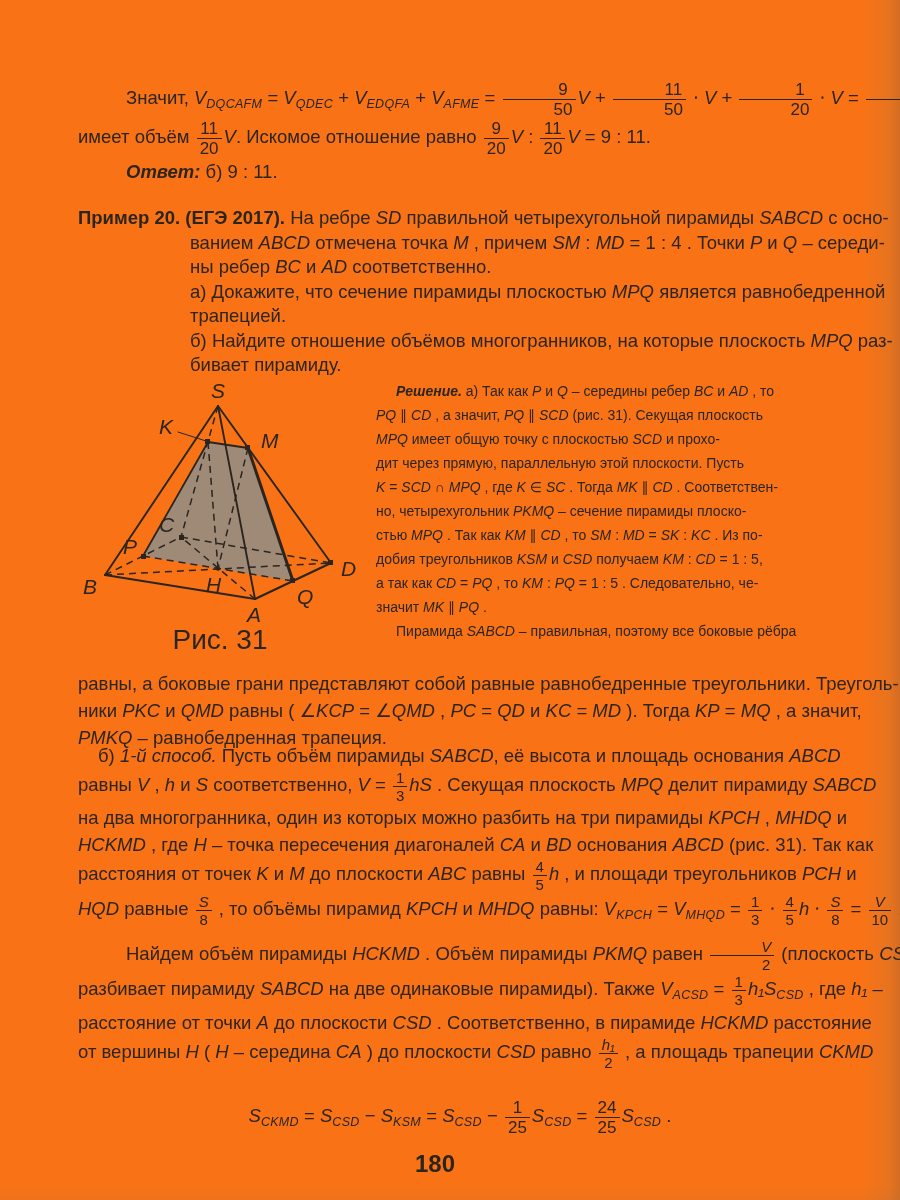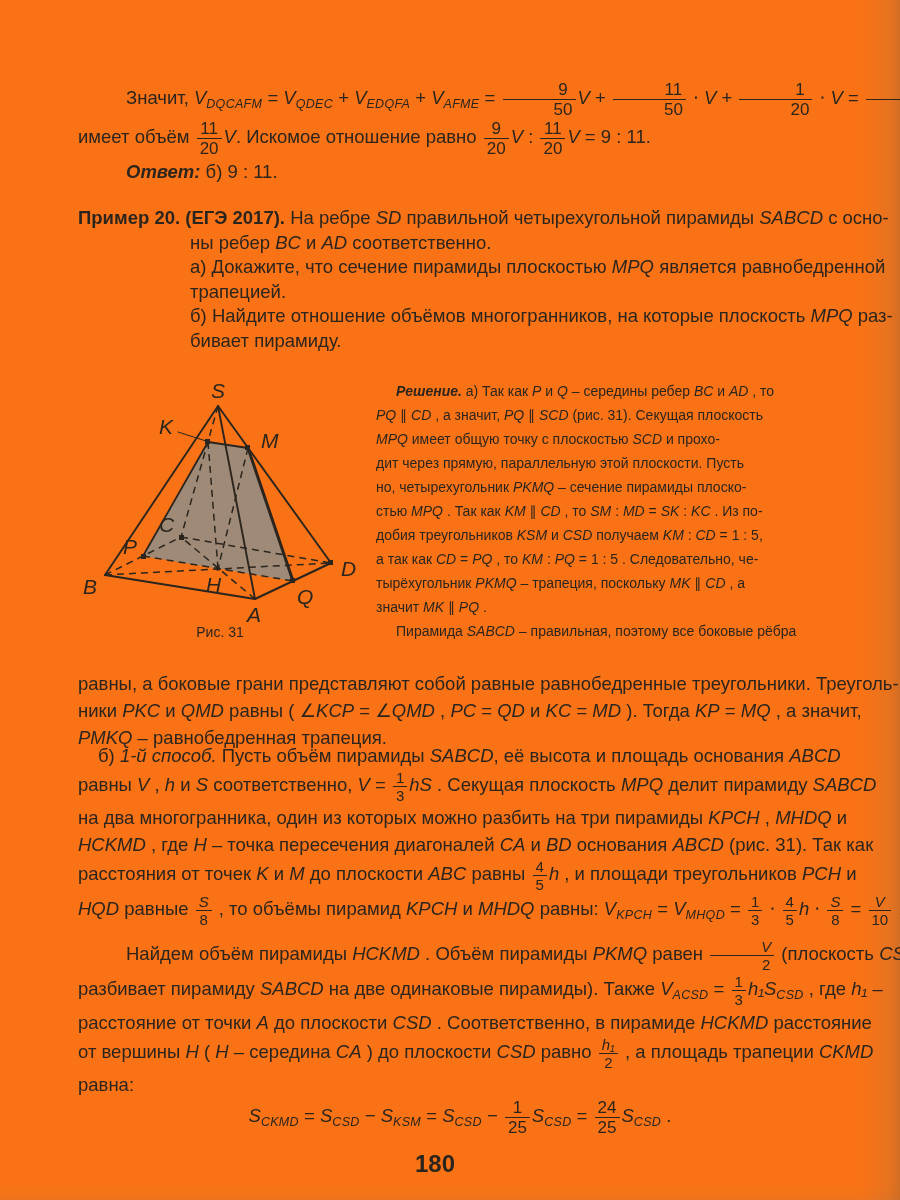--- a/index.html
+++ b/index.html
@@ -26,39 +26,40 @@
   
   .fr{display:inline-block;vertical-align:middle;text-align:center;padding:0 2px;}
   .fr .fn{display:block;font-size:15px;line-height:17px;padding:0 3px;border-bottom:1.4px solid #2b251e;}
   .fr .fd{display:block;font-size:15px;line-height:17px;padding:0 3px;}
   .bigfr .fr .fn,.bigfr .fr .fd{font-size:17px;line-height:19px;}
   .center{text-align:center;}
   
   .fig{position:absolute;left:75px;top:380px;width:302px;height:280px;}
   .fig svg{position:absolute;left:0;top:0;}
   .vlab{position:absolute;font-style:italic;font-size:21px;line-height:21px;}
-  .figcap{position:absolute;left:60px;top:244px;width:170px;text-align:center;font-size:14px;}
+  .figcap{position:absolute;left:60px;top:244px;width:170px;text-align:center;font-size:28px;}
   .pageno{position:absolute;left:0;top:1150px;width:870px;text-align:center;
     font-size:24px;font-weight:bold;}
 </style>
 </head>
 <body>
 
 <div class="page">
   <div class="edge-shadow"></div>
   <div class="bottom-shade"></div>
 
   <div class="blk bigfr" style="left:78px;top:80px;width:816px;">
     <div class="ln ind"><span>Значит, </span><span class="it">V<span class="sb it">DQCAFM</span></span><span> = </span><span class="it">V<span class="sb it">QDEC</span></span><span> + </span><span class="it">V<span class="sb it">EDQFA</span></span><span> + </span><span class="it">V<span class="sb it">AFME</span></span><span> = </span><span class="fr"><span class="fn">9</span><span class="fd">50</span></span><span class="it">V</span><span> + </span><span class="fr"><span class="fn">11</span><span class="fd">50</span></span><span> ⋅ </span><span class="it">V</span><span> + </span><span class="fr"><span class="fn">1</span><span class="fd">20</span></span><span> ⋅ </span><span class="it">V</span><span> = </span><span class="fr"><span class="fn">9</span><span class="fd">20</span></span></div>
     <div class="ln"><span>имеет объём </span><span class="fr"><span class="fn">11</span><span class="fd">20</span></span><span class="it">V</span><span>. Искомое отношение равно </span><span class="fr"><span class="fn">9</span><span class="fd">20</span></span><span class="it">V</span><span> : </span><span class="fr"><span class="fn">11</span><span class="fd">20</span></span><span class="it">V</span><span> = 9 : 11.</span></div>
     <div class="ln ind"><span class="b it">Ответ:</span><span> б) 9 : 11.</span></div>
   </div>
 
   <div class="blk" style="left:78px;top:206px;width:816px;">
     <div class="ln lh24"><span class="b">Пример 20. (ЕГЭ 2017).</span><span> На ребре </span><span class="it">SD</span><span> правильной четырехугольной пирамиды </span><span class="it">SABCD</span><span> с осно-</span></div>
+    <div class="ln lh24 hang"><span>ванием </span><span class="it">ABCD</span><span> отмечена точка </span><span class="it">M</span><span> , причем </span><span class="it">SM</span><span> : </span><span class="it">MD</span><span> = 1 : 4 . Точки </span><span class="it">P</span><span> и </span><span class="it">Q</span><span> – середи-</span></div>
     <div class="ln lh24 hang"><span>ны ребер </span><span class="it">BC</span><span> и </span><span class="it">AD</span><span> соответственно.</span></div>
     <div class="ln lh24 hang"><span>а) Докажите, что сечение пирамиды плоскостью </span><span class="it">MPQ</span><span> является равнобедренной</span></div>
     <div class="ln lh24 hang"><span>трапецией.</span></div>
     <div class="ln lh24 hang"><span>б) Найдите отношение объёмов многогранников, на которые плоскость </span><span class="it">MPQ</span><span> раз-</span></div>
     <div class="ln lh24 hang"><span>бивает пирамиду.</span></div>
   </div>
 
   <div class="fig">
     <svg width="302" height="280" viewBox="0 0 302 280">
 
@@ -110,25 +111,25 @@
     <span class="vlab" style="left:222px;top:206px;">Q</span>
     <span class="vlab" style="left:266px;top:178px;">D</span>
     <div class="figcap">Рис. 31</div>
   </div>
 
   <div class="blk col" style="left:376px;top:379px;width:518px;">
     <div class="ln ind2"><span class="b it">Решение.</span><span> а) Так как </span><span class="it">P</span><span> и </span><span class="it">Q</span><span> – середины ребер </span><span class="it">BC</span><span> и </span><span class="it">AD</span><span> , то</span></div>
     <div class="ln"><span class="it">PQ</span><span> ∥ </span><span class="it">CD</span><span> , а значит, </span><span class="it">PQ</span><span> ∥ </span><span class="it">SCD</span><span> (рис. 31). Секущая плоскость</span></div>
     <div class="ln"><span class="it">MPQ</span><span> имеет общую точку с плоскостью </span><span class="it">SCD</span><span> и прохо-</span></div>
     <div class="ln"><span>дит через прямую, параллельную этой плоскости. Пусть</span></div>
+    <div class="ln"><span class="it">K</span><span> = </span><span class="it">SCD</span><span> ∩ </span><span class="it">MPQ</span><span> , где </span><span class="it">K</span><span> ∈ </span><span class="it">SC</span><span> . Тогда </span><span class="it">MK</span><span> ∥ </span><span class="it">CD</span><span> . Соответствен-</span></div>
     <div class="ln"><span>но, четырехугольник </span><span class="it">PKMQ</span><span> – сечение пирамиды плоско-</span></div>
     <div class="ln"><span>стью </span><span class="it">MPQ</span><span> . Так как </span><span class="it">KM</span><span> ∥ </span><span class="it">CD</span><span> , то </span><span class="it">SM</span><span> : </span><span class="it">MD</span><span> = </span><span class="it">SK</span><span> : </span><span class="it">KC</span><span> . Из по-</span></div>
     <div class="ln"><span>добия треугольников </span><span class="it">KSM</span><span> и </span><span class="it">CSD</span><span> получаем </span><span class="it">KM</span><span> : </span><span class="it">CD</span><span> = 1 : 5,</span></div>
     <div class="ln"><span>а так как </span><span class="it">CD</span><span> = </span><span class="it">PQ</span><span> , то </span><span class="it">KM</span><span> : </span><span class="it">PQ</span><span> = 1 : 5 . Следовательно, че-</span></div>
-    <div class="ln"><span>тырёхугольник </span><span class="it">PKMQ</span><span> – трапеция, поскольку </span><span class="it">MK</span><span> ∥ </span><span class="it">CD</span><span> , а</span></div>
     <div class="ln"><span>значит </span><span class="it">MK</span><span> ∥ </span><span class="it">PQ</span><span> .</span></div>
     <div class="ln ind2"><span>Пирамида </span><span class="it">SABCD</span><span> – правильная, поэтому все боковые рёбра</span></div>
   </div>
 
   <div class="blk" style="left:78px;top:670px;width:816px;">
     <div class="ln"><span>равны, а боковые грани представляют собой равные равнобедренные треугольники. Треуголь-</span></div>
     <div class="ln"><span>ники </span><span class="it">PKC</span><span> и </span><span class="it">QMD</span><span> равны ( ∠</span><span class="it">KCP</span><span> = ∠</span><span class="it">QMD</span><span> , </span><span class="it">PC</span><span> = </span><span class="it">QD</span><span> и </span><span class="it">KC</span><span> = </span><span class="it">MD</span><span> ). Тогда </span><span class="it">KP</span><span> = </span><span class="it">MQ</span><span> , а значит,</span></div>
     <div class="ln"><span class="it">PMKQ</span><span> – равнобедренная трапеция.</span></div>
   </div>
 
@@ -139,21 +140,20 @@
     <div class="ln"><span class="it">HCKMD</span><span> , где </span><span class="it">H</span><span> – точка пересечения диагоналей </span><span class="it">CA</span><span> и </span><span class="it">BD</span><span> основания </span><span class="it">ABCD</span><span> (рис. 31). Так как</span></div>
     <div class="ln"><span>расстояния от точек </span><span class="it">K</span><span> и </span><span class="it">M</span><span> до плоскости </span><span class="it">ABC</span><span> равны </span><span class="fr"><span class="fn">4</span><span class="fd">5</span></span><span class="it">h</span><span> , и площади треугольников </span><span class="it">PCH</span><span> и</span></div>
     <div class="ln"><span class="it">HQD</span><span> равные </span><span class="fr"><span class="fn it">S</span><span class="fd">8</span></span><span> , то объёмы пирамид </span><span class="it">KPCH</span><span> и </span><span class="it">MHDQ</span><span> равны: </span><span class="it">V<span class="sb it">KPCH</span></span><span> = </span><span class="it">V<span class="sb it">MHQD</span></span><span> = </span><span class="fr"><span class="fn">1</span><span class="fd">3</span></span><span> ⋅ </span><span class="fr"><span class="fn">4</span><span class="fd">5</span></span><span class="it">h</span><span> ⋅ </span><span class="fr"><span class="fn it">S</span><span class="fd">8</span></span><span> = </span><span class="fr"><span class="fn it">V</span><span class="fd">10</span></span><span> .</span></div>
   </div>
 
   <div class="blk" style="left:78px;top:938px;width:816px;">
     <div class="ln ind"><span>Найдем объём пирамиды </span><span class="it">HCKMD</span><span> . Объём пирамиды </span><span class="it">PKMQ</span><span> равен </span><span class="fr"><span class="fn it">V</span><span class="fd">2</span></span><span> (плоскость </span><span class="it">CSA</span></div>
     <div class="ln"><span>разбивает пирамиду </span><span class="it">SABCD</span><span> на две одинаковые пирамиды). Также </span><span class="it">V<span class="sb it">ACSD</span></span><span> = </span><span class="fr"><span class="fn">1</span><span class="fd">3</span></span><span class="it">h₁</span><span class="it">S<span class="sb it">CSD</span></span><span> , где </span><span class="it">h₁</span><span> –</span></div>
     <div class="ln"><span>расстояние от точки </span><span class="it">A</span><span> до плоскости </span><span class="it">CSD</span><span> . Соответственно, в пирамиде </span><span class="it">HCKMD</span><span> расстояние</span></div>
     <div class="ln"><span>от вершины </span><span class="it">H</span><span> ( </span><span class="it">H</span><span> – середина </span><span class="it">CA</span><span> ) до плоскости </span><span class="it">CSD</span><span> равно </span><span class="fr"><span class="fn it">h₁</span><span class="fd">2</span></span><span> , а площадь трапеции </span><span class="it">CKMD</span></div>
-    <div class="ln"><span>равна:</span></div>
   </div>
 
   <div class="blk bigfr center" style="left:80px;top:1098px;width:760px;">
     <div class="ln"><span class="it">S<span class="sb it">CKMD</span></span><span> = </span><span class="it">S<span class="sb it">CSD</span></span><span> − </span><span class="it">S<span class="sb it">KSM</span></span><span> = </span><span class="it">S<span class="sb it">CSD</span></span><span> − </span><span class="fr"><span class="fn">1</span><span class="fd">25</span></span><span class="it">S<span class="sb it">CSD</span></span><span> = </span><span class="fr"><span class="fn">24</span><span class="fd">25</span></span><span class="it">S<span class="sb it">CSD</span></span><span> .</span></div>
   </div>
 
   <div class="pageno">180</div>
 </div>
 
 </body></html>

